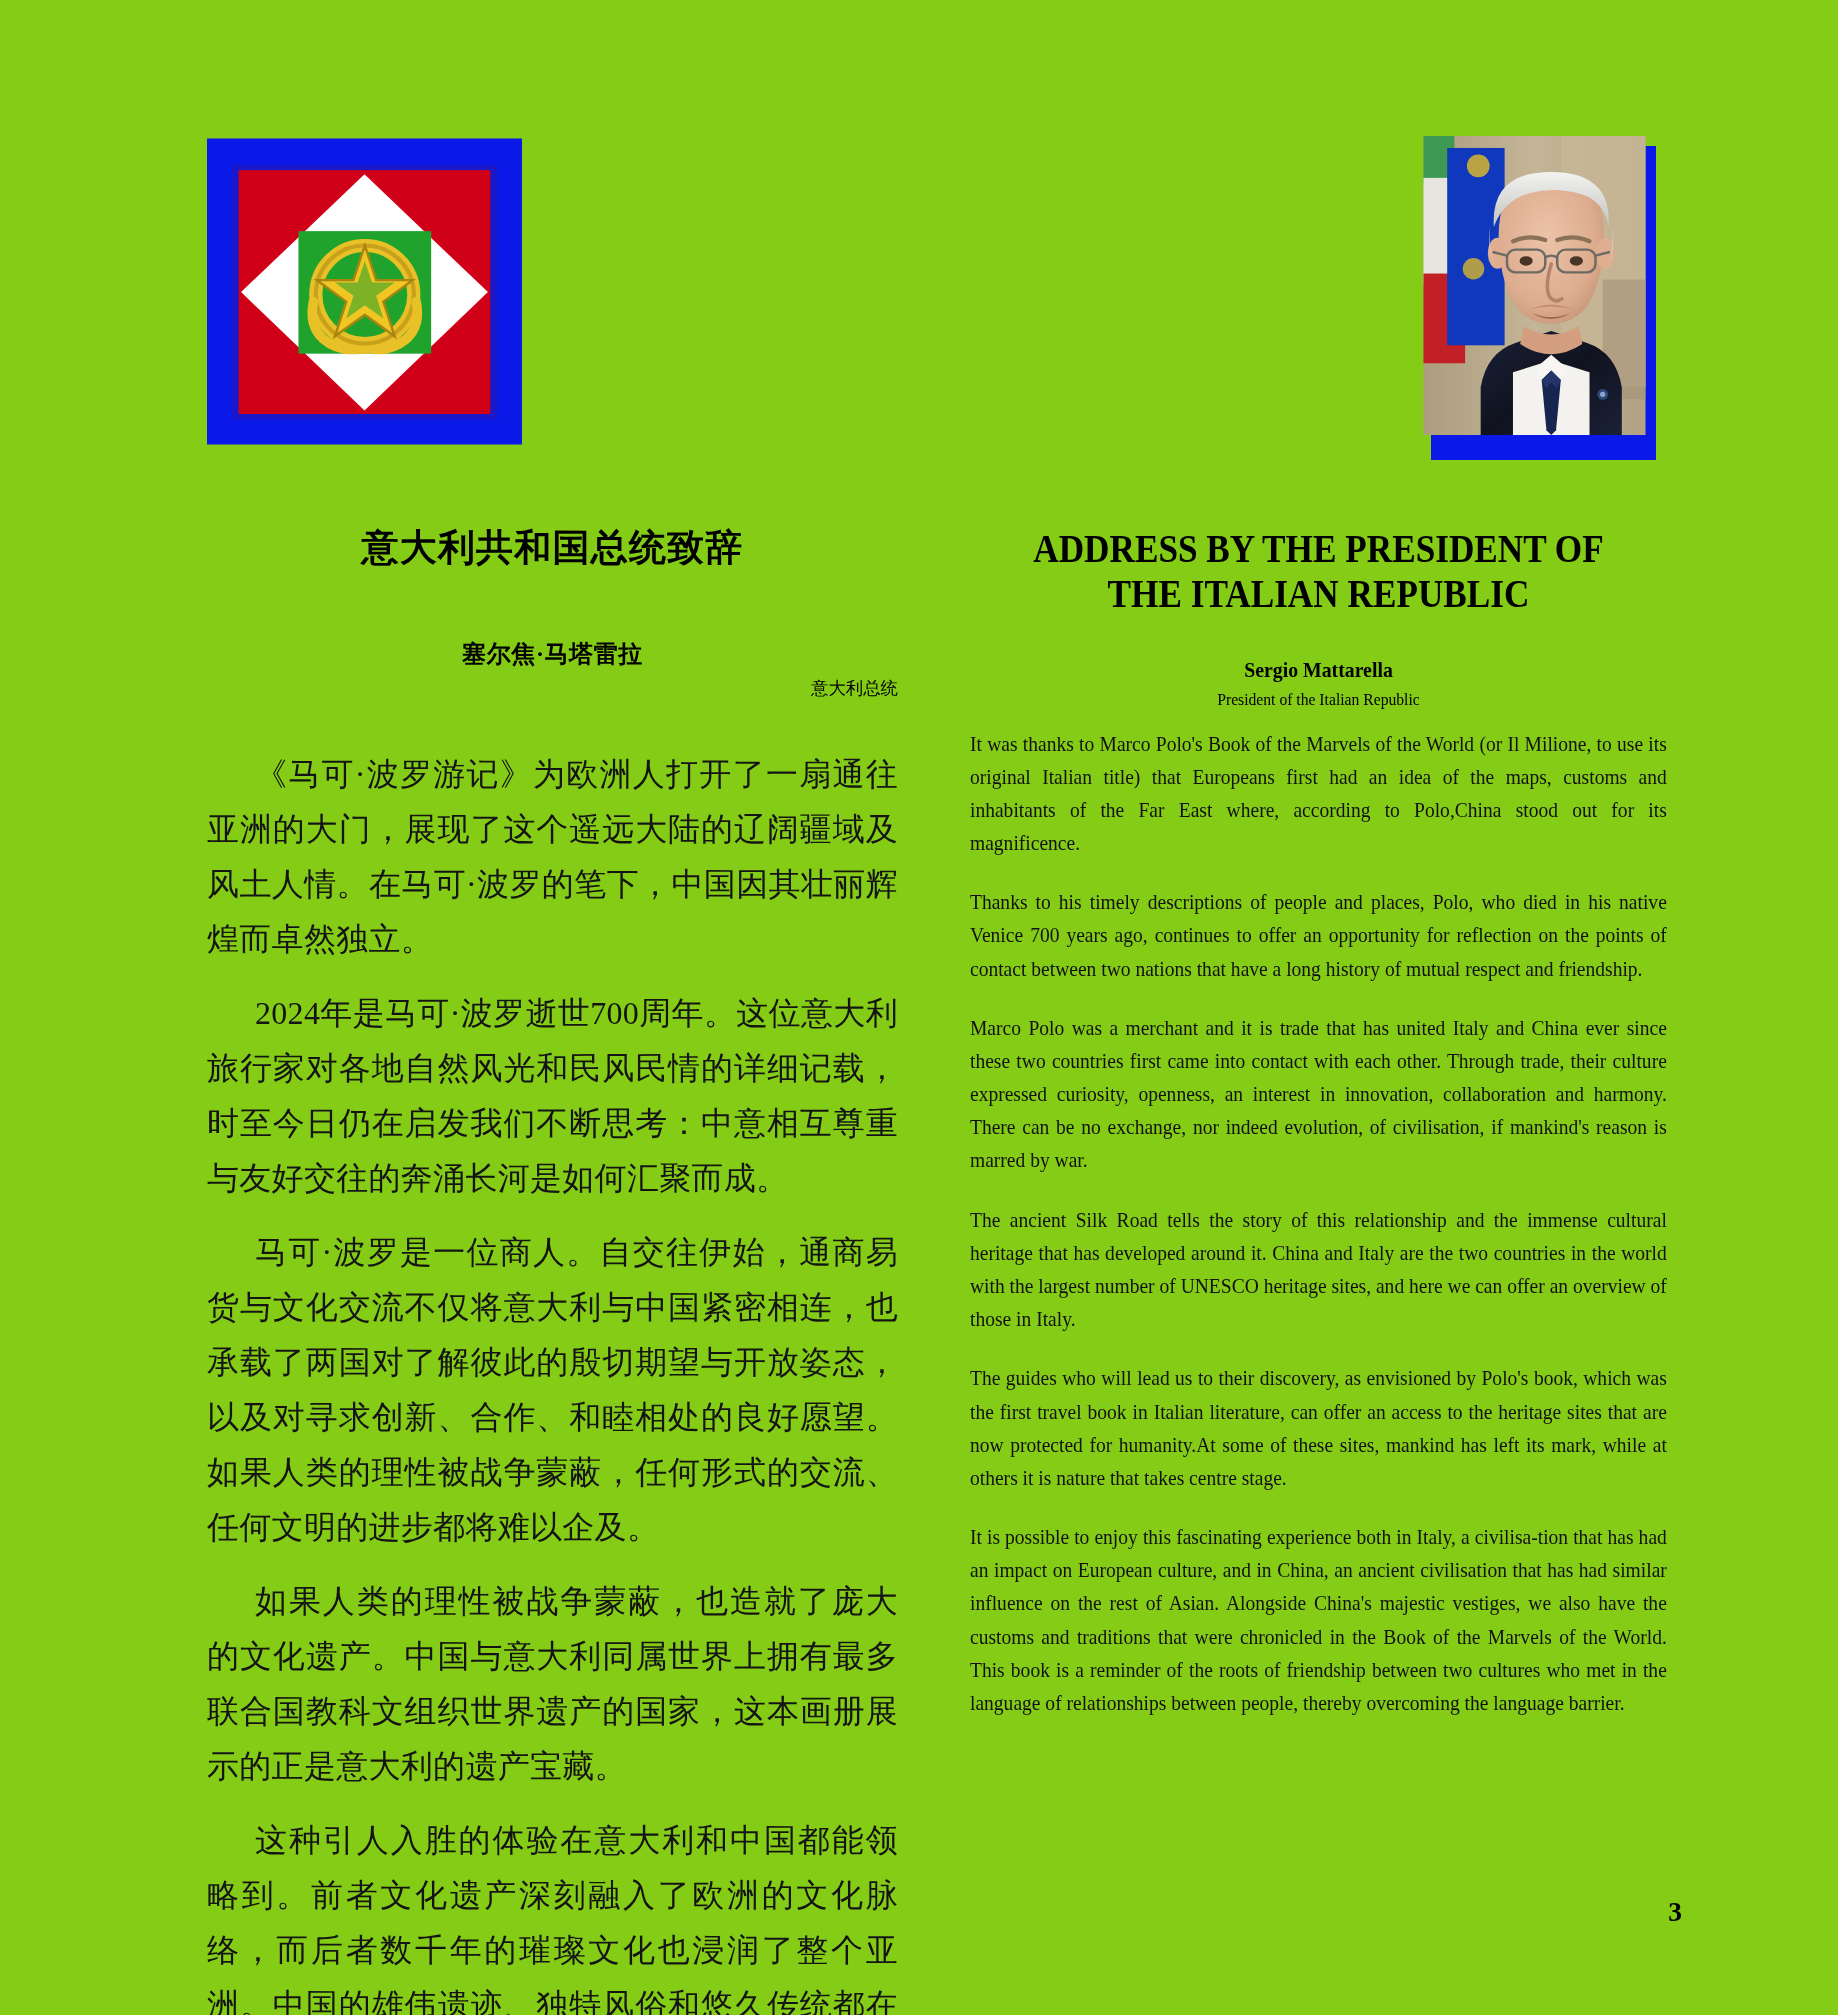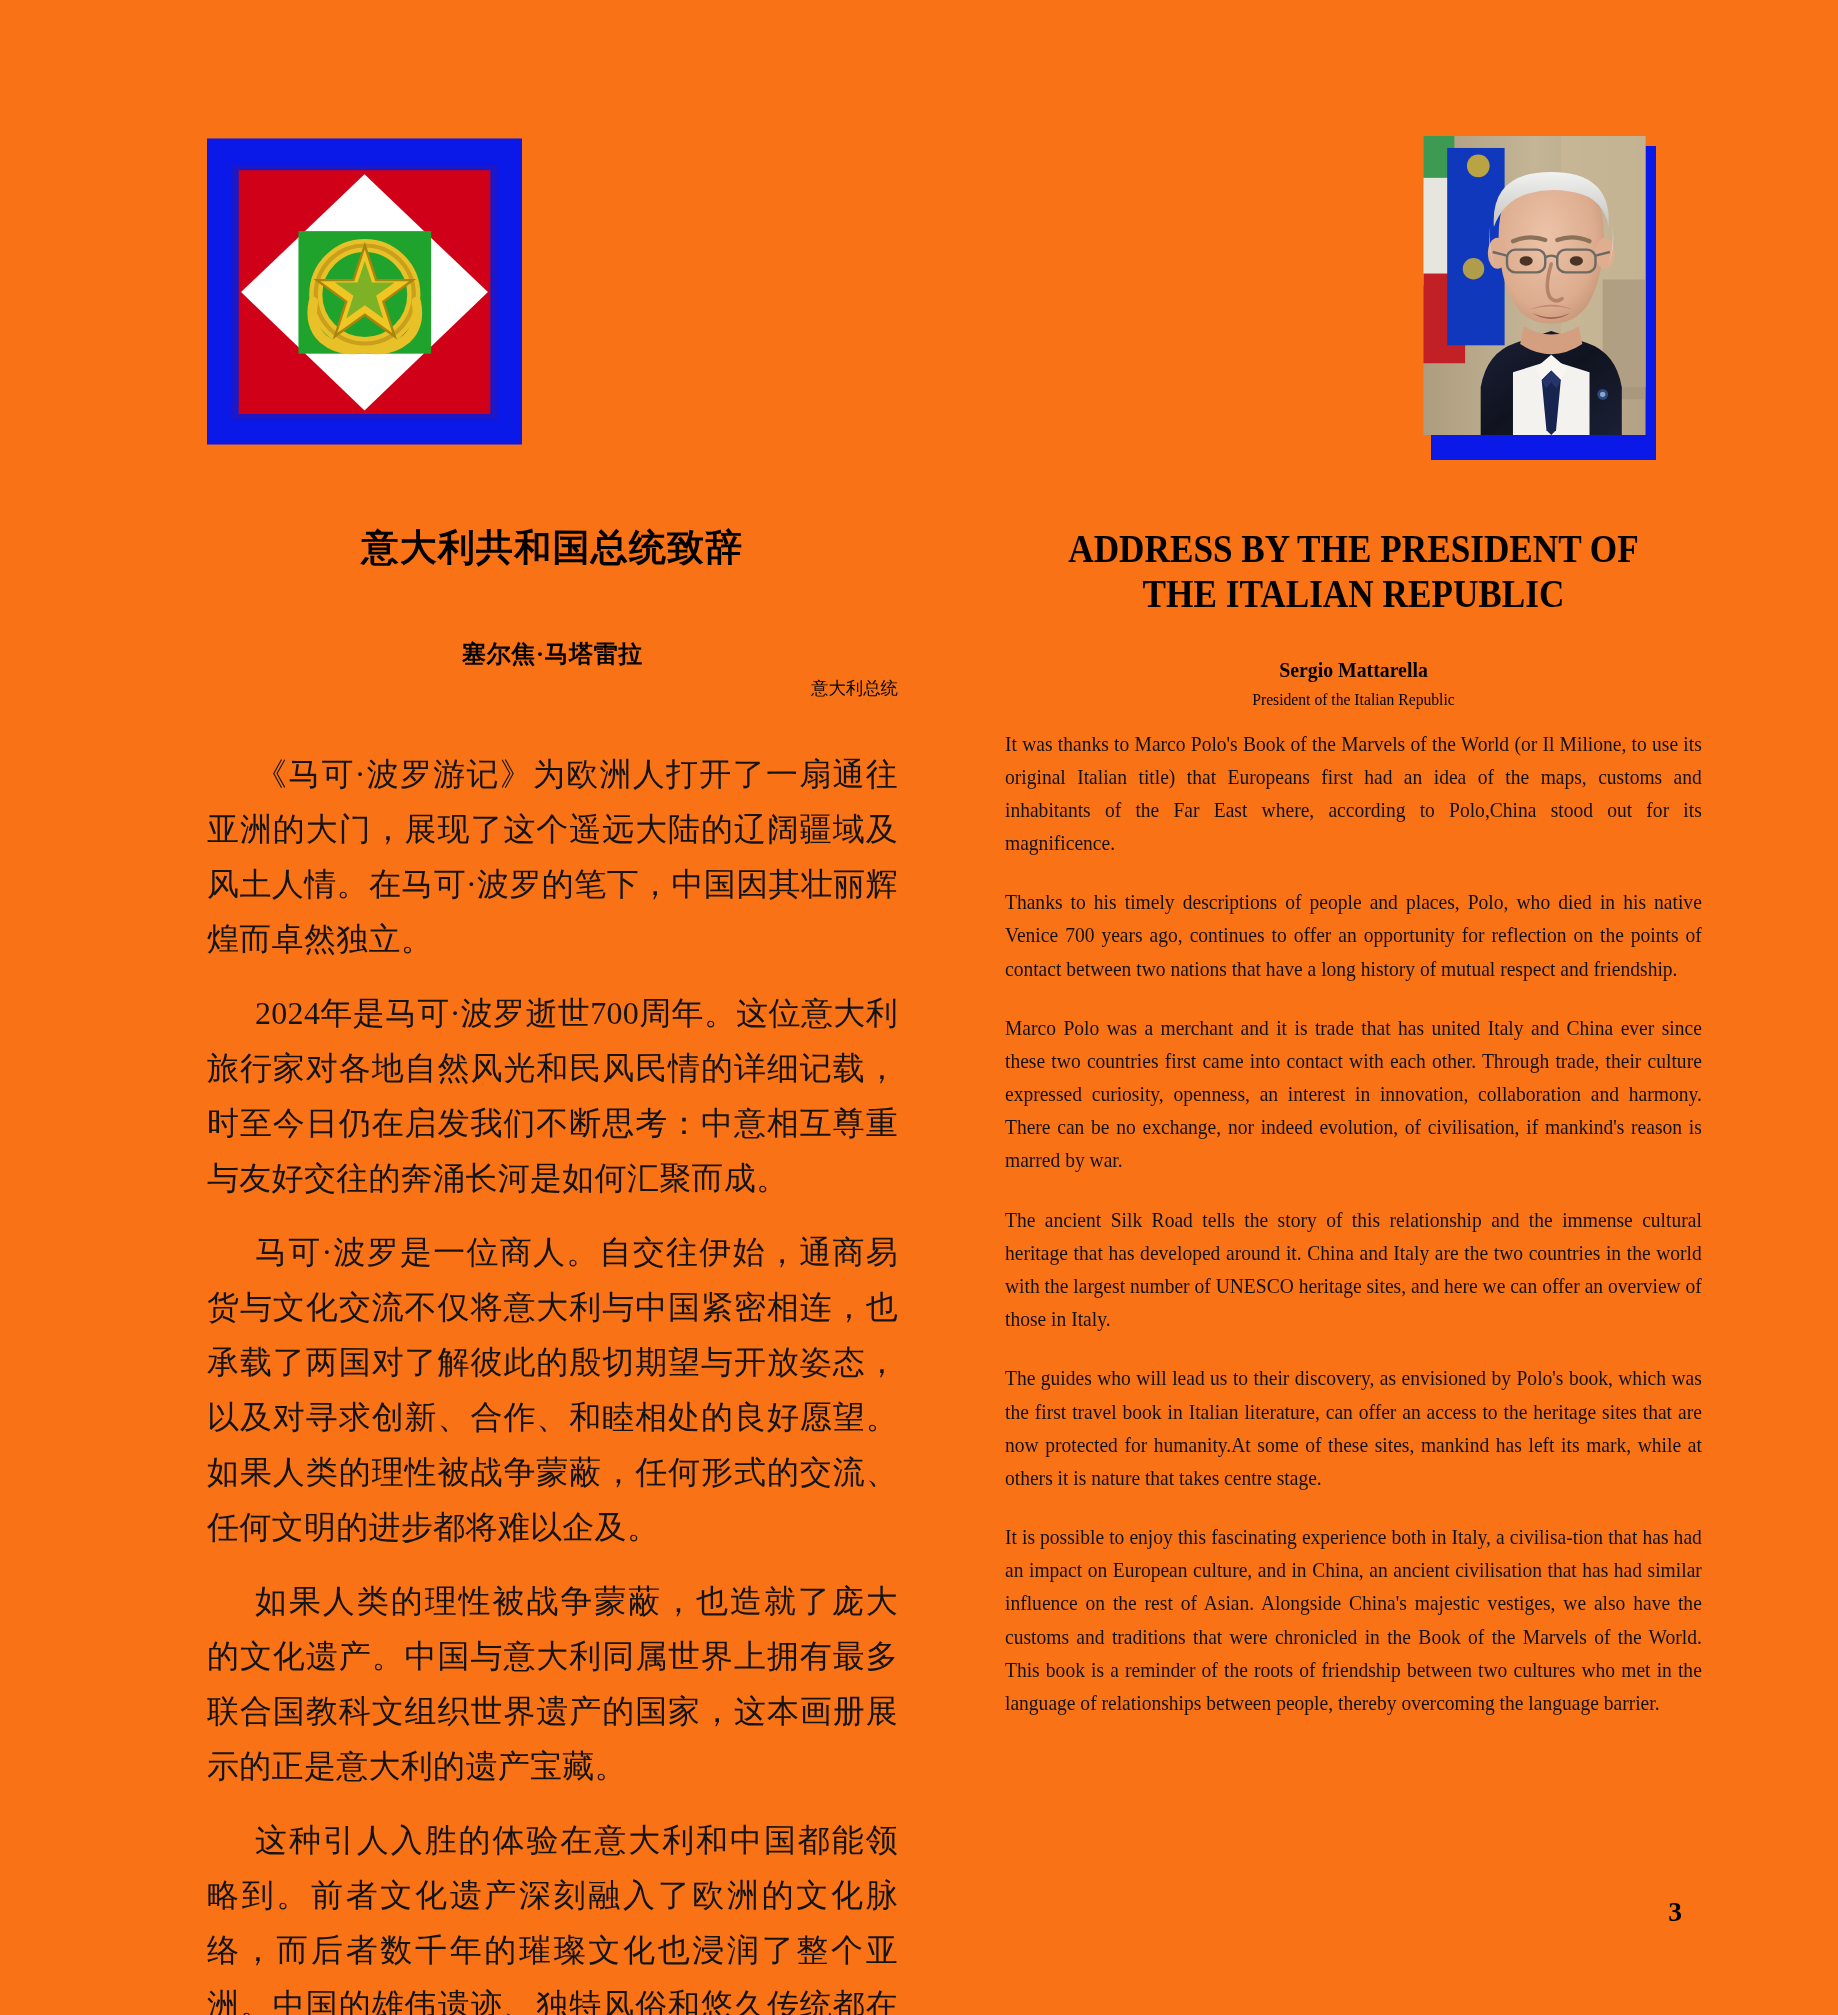--- a/index.html
+++ b/index.html
@@ -11,21 +11,21 @@
     width: 1838px;
     height: 2015px;
     font-family: "Liberation Serif", "DejaVu Serif", serif;
     position: relative;
     overflow: hidden;
   }
 
   .page {
     position: absolute;
     inset: 0;
-    background: #f97316;
+    background: #84cc16;
   }
 
   
   .standard-wrap {
     position: absolute;
     left: 207px;
     top: 138px;
     width: 315px;
     height: 307px;
   }
@@ -61,21 +61,21 @@
 
   
   .col-zh {
     position: absolute;
     left: 207px;
     top: 527px;
     width: 691px;
   }
   .col-en {
     position: absolute;
-    left: 1005px;
+    left: 970px;
     top: 527px;
     width: 697px;
   }
 
   
   .zh-title {
     font-family: "Liberation Serif", "DejaVu Serif", serif;
     font-weight: bold;
     font-size: 37px;
     line-height: 1.15;

